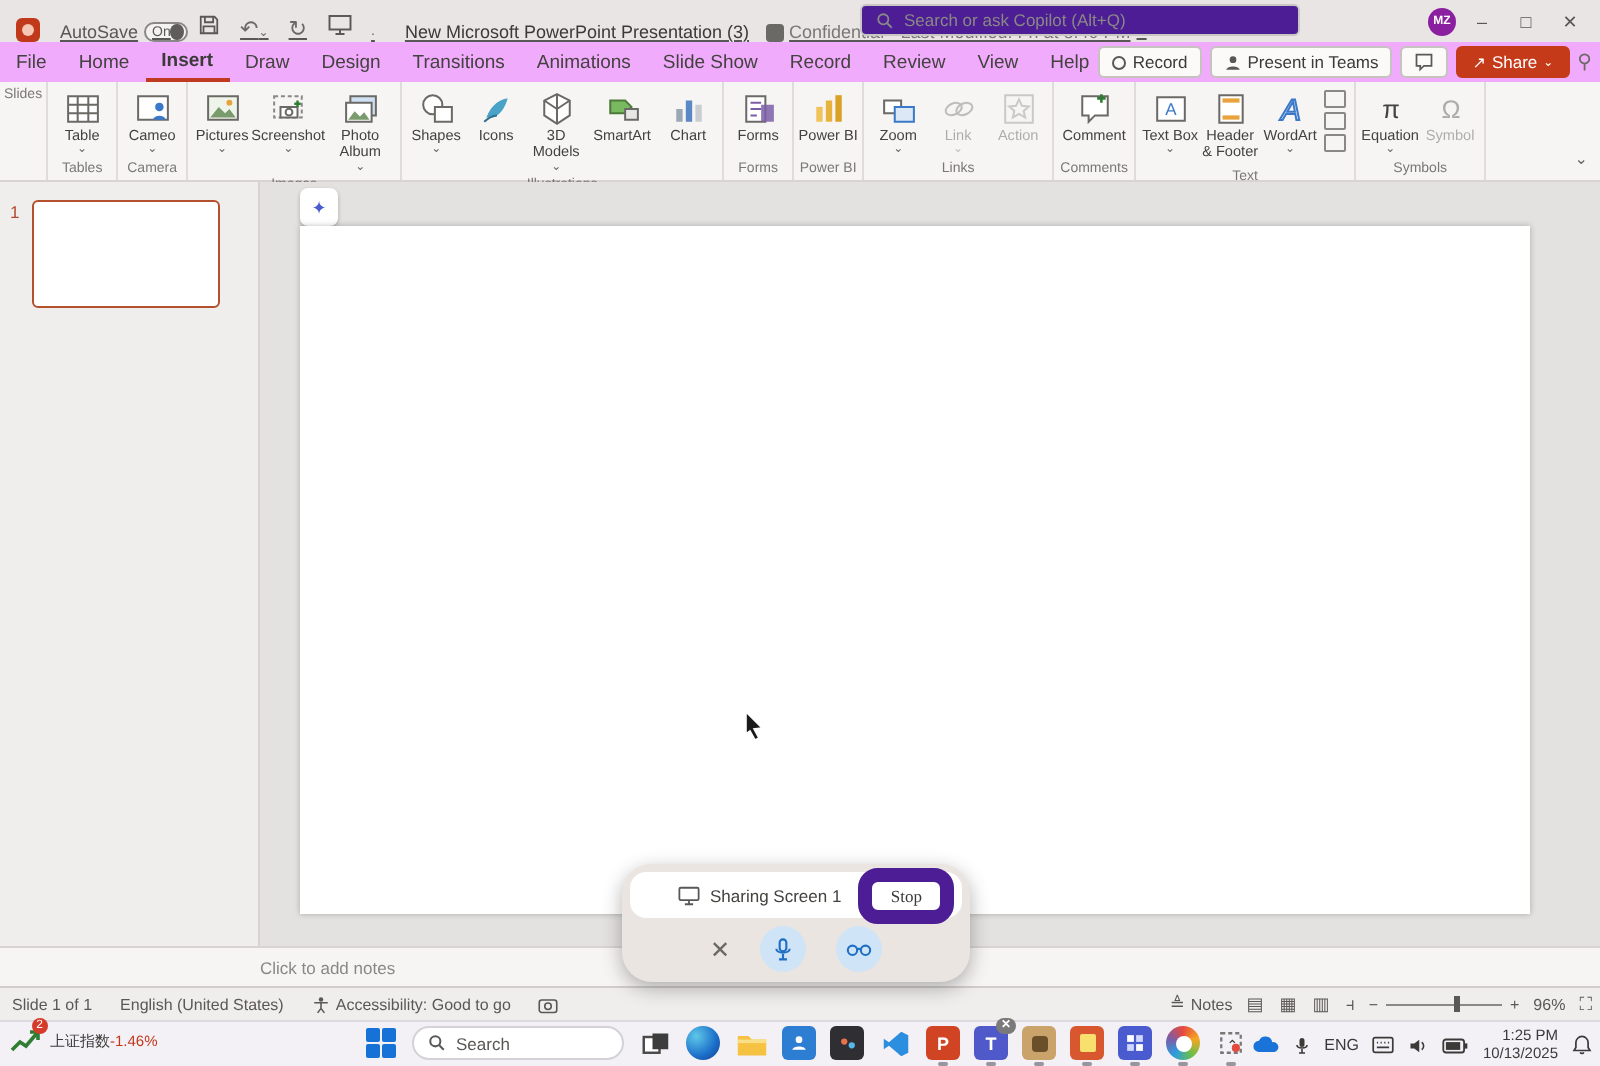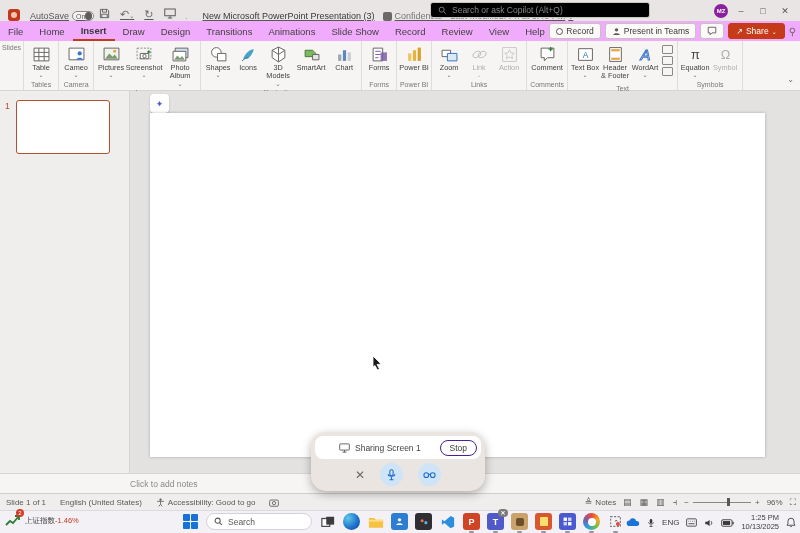--- a/index.html
+++ b/index.html
@@ -11,21 +11,21 @@
   .ppt-logo { width:12px; height:12px; border-radius:3px; background:#c0391b; margin:0 6px 0 8px; position:relative; }
   .ppt-logo::after{ content:""; position:absolute; left:3px; top:3px; width:6px; height:6px; border-radius:50%; background:#f6c6b4; }
   .qa-icon { color:#6b6966; font-size:11px; margin:0 5px; }
   .autosave-pill { display:flex; align-items:center; margin-left:4px; gap:3px; }
   .toggle { width:22px; height:10px; border:1px solid #8a8886; border-radius:6px; display:flex; align-items:center; padding:0 1px; justify-content:space-between; background:#f5f3f2; }
   .toggle .on-txt{ font-size:7px; color:#5a5856; margin-left:2px;}
   .knob { width:8px; height:8px; border-radius:50%; background:#5f5d5b; }
   .doc-title { margin-left:10px; color:#3b3a39; white-space:nowrap; }
   .sens { display:flex; align-items:center; gap:3px; margin-left:8px; color:#7a7876; white-space:nowrap; }
   .sens .shield { width:9px; height:9px; border-radius:2px; background:#6b6966; position:relative; }
-  .copilot-search { position:absolute; left:430px; top:2px; width:220px; height:16px; background:#000000; border:1px solid #c9c6c4; border-radius:3px; display:flex; align-items:center; gap:5px; padding:0 7px; color:#8a8886; font-size:8.5px; }
+  .copilot-search { position:absolute; left:430px; top:2px; width:220px; height:16px; background:#4c1d95; border:1px solid #c9c6c4; border-radius:3px; display:flex; align-items:center; gap:5px; padding:0 7px; color:#8a8886; font-size:8.5px; }
   .tb-right { position:absolute; right:0; top:0; height:21px; display:flex; align-items:center; gap:4px; padding-right:6px; }
   .avatar { width:14px; height:14px; border-radius:50%; background:#8a1fa0; color:#fff; font-size:6px; display:flex; align-items:center; justify-content:center; font-weight:bold; }
   .winbtn { width:18px; height:16px; display:flex; align-items:center; justify-content:center; color:#5a5856; font-size:9px; }
 
   
   #tabsrow { position:absolute; top:21px; left:0; width:800px; height:20px; background:#f0abfc; display:flex; align-items:center; font-size:9.5px; color:#44423f; }
   .tab { padding:3px 8px; cursor:default; white-space:nowrap; }
   .tab.active { font-weight:bold; color:#3b3a39; border-bottom:2px solid #bf3a21; }
   .tabs-right { position:absolute; right:4px; top:2px; display:flex; align-items:center; gap:4px; }
   .pillbtn { border:1px solid #c5c2c0; background:#fbfaf9; border-radius:3px; padding:2px 6px; font-size:8.5px; color:#3b3a39; display:flex; align-items:center; gap:3px; white-space:nowrap; }
@@ -69,21 +69,21 @@
   #statusbar .rgt { position:absolute; right:4px; display:flex; align-items:center; gap:7px; }
   .viewics { display:flex; gap:8px; font-size:9px; color:#5a5856; }
   .zoomslider { display:flex; align-items:center; gap:4px; }
   .ztrack { width:58px; height:1px; background:#8a8886; position:relative; }
   .zthumb { position:absolute; left:34px; top:-3.5px; width:3px; height:8px; background:#5a5856; }
 
   
   #shareov { position:absolute; left:311px; top:432px; width:174px; height:59px; background:#eae5e1; border-radius:15px; box-shadow:0 3px 10px rgba(0,0,0,.3); }
   .sov-bar { position:absolute; left:4px; top:4px; right:4px; height:23px; background:#fff; border-radius:8px; display:flex; align-items:center; gap:5px; padding:0 4px 0 24px; }
   .sov-bar .lbl { font-size:8.5px; color:#44423f; flex:1; }
-  .stopbtn { border:1px solid #4c1d95; background:#fff; border-radius:10px; font-size:8.5px; color:#3b3a39; padding:2px 9px; }
+  .stopbtn { border:7px solid #4c1d95; background:#fff; border-radius:10px; font-size:8.5px; color:#3b3a39; padding:2px 9px;font-family:Liberation Serif, serif; }
   .sov-row { position:absolute; left:0; right:0; top:31px; display:flex; align-items:center; justify-content:center; gap:15px; }
   .sov-x { font-size:12px; color:#6b6966; }
   .roundbtn { width:23px; height:23px; border-radius:50%; background:#cfe4f7; display:flex; align-items:center; justify-content:center; }
 
   
   #taskbar { position:absolute; top:510px; left:0; width:800px; height:23px; background:#f3f1f6; border-top:1px solid #dcd9e0; }
   .widget { position:absolute; left:5px; top:2px; display:flex; align-items:center; gap:4px; }
   .widget .txt { display:flex; flex-direction:row; line-height:1.05; }
   .widget .t1 { font-size:7.5px; color:#3b3a39; }
   .widget .t2 { font-size:7.5px; color:#c0391b; }

